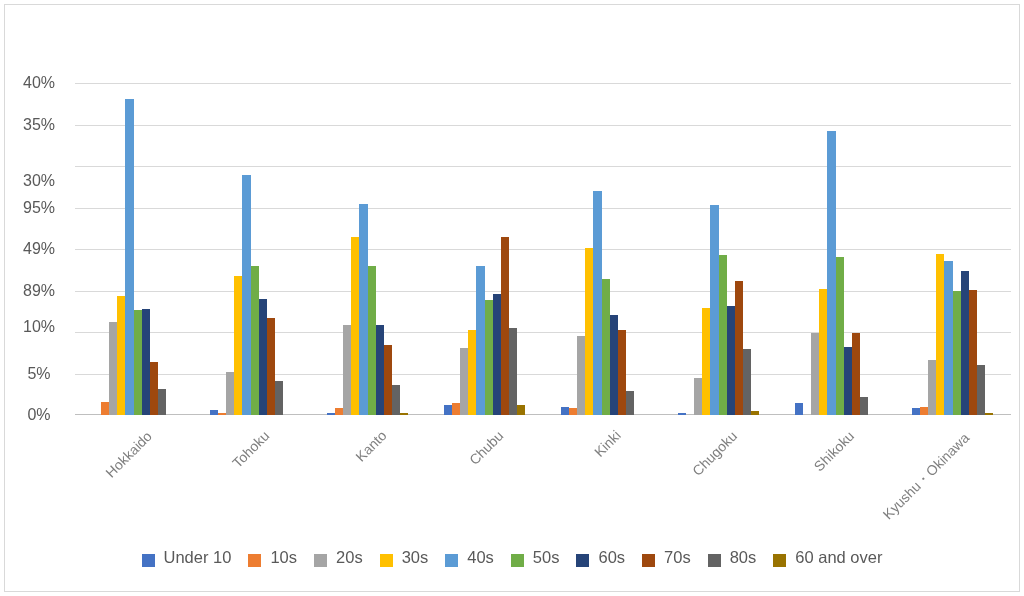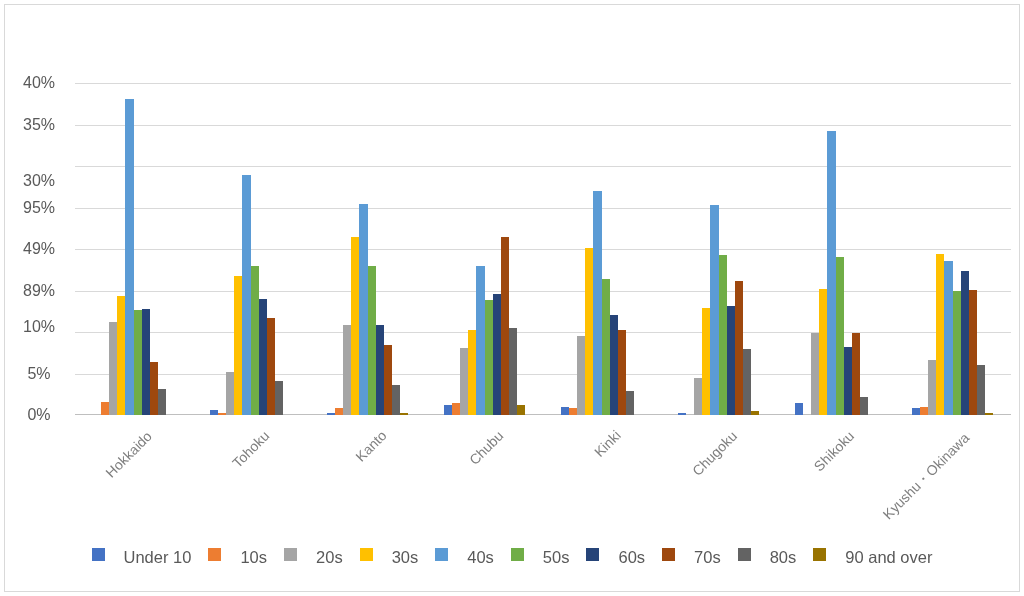--- a/index.html
+++ b/index.html
@@ -96,22 +96,22 @@
     position: absolute;
     left: 0; bottom: 24px;
     width: 100%;
     display: flex;
     justify-content: center;
     align-items: center;
     gap: 17px;
   }
   .legend-item {
     display: flex;
-    align-items: flex-start;
-    gap: 19px;
+    align-items: flex-end;
+    gap: 9px;
     margin-top: 40px;
   }
   .legend-swatch {
     width: 13px; height: 13px;
     flex: 0 0 auto;
   }
   .legend-text {
     font-size: 16.5px;
     color: #595959;
     white-space: nowrap;
@@ -302,16 +302,16 @@
       <div class="legend-item">
         <span class="legend-swatch" style="background: rgb(158, 72, 14);"></span>
         <span class="legend-text">70s</span>
       </div>
       <div class="legend-item">
         <span class="legend-swatch" style="background: rgb(99, 99, 99);"></span>
         <span class="legend-text">80s</span>
       </div>
       <div class="legend-item">
         <span class="legend-swatch" style="background: rgb(153, 115, 0);"></span>
-        <span class="legend-text">90 and over</span>
+        <span class="legend-text">60 and over</span>
       </div>
     </div>
 </div>
 
 </body></html>

